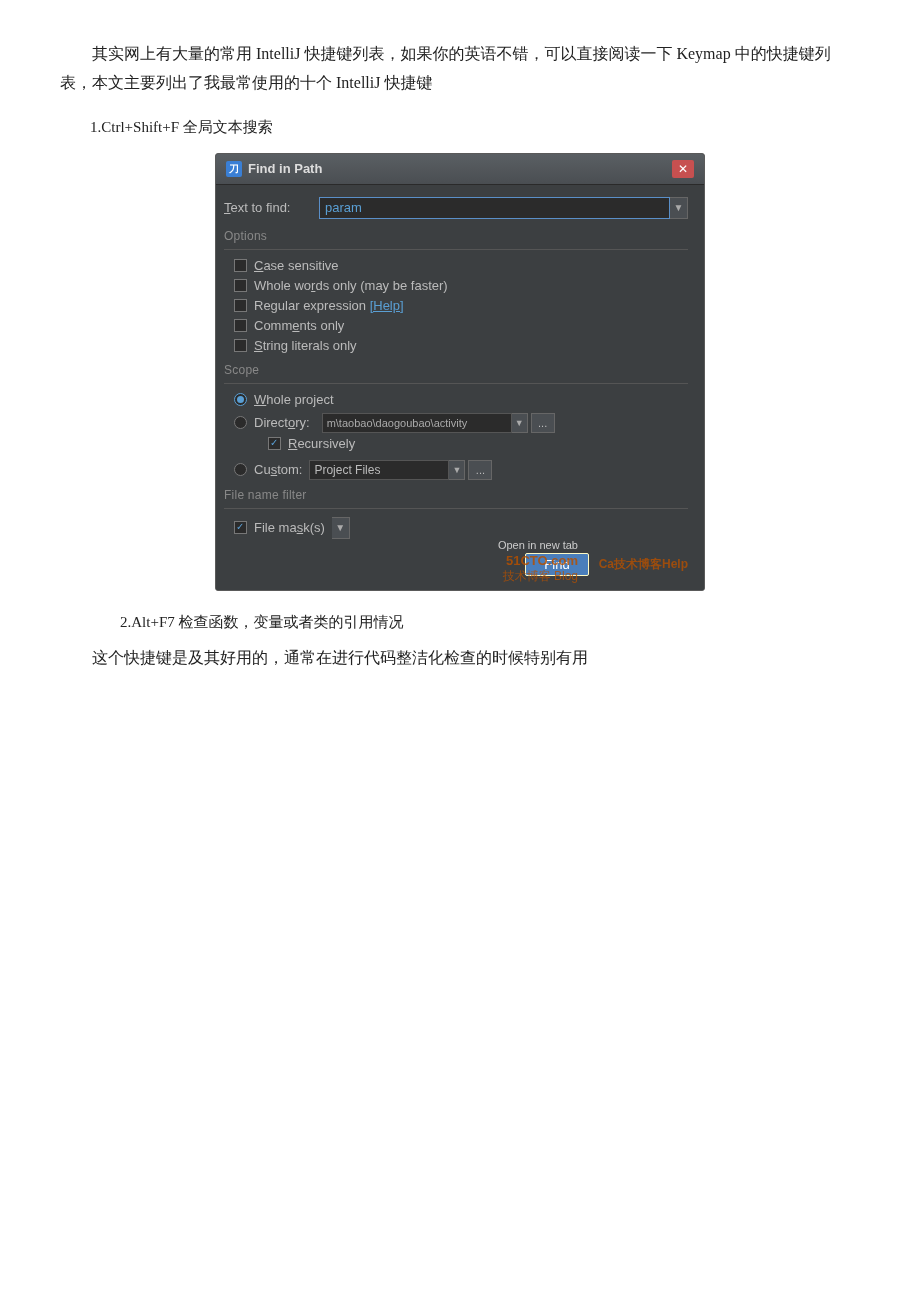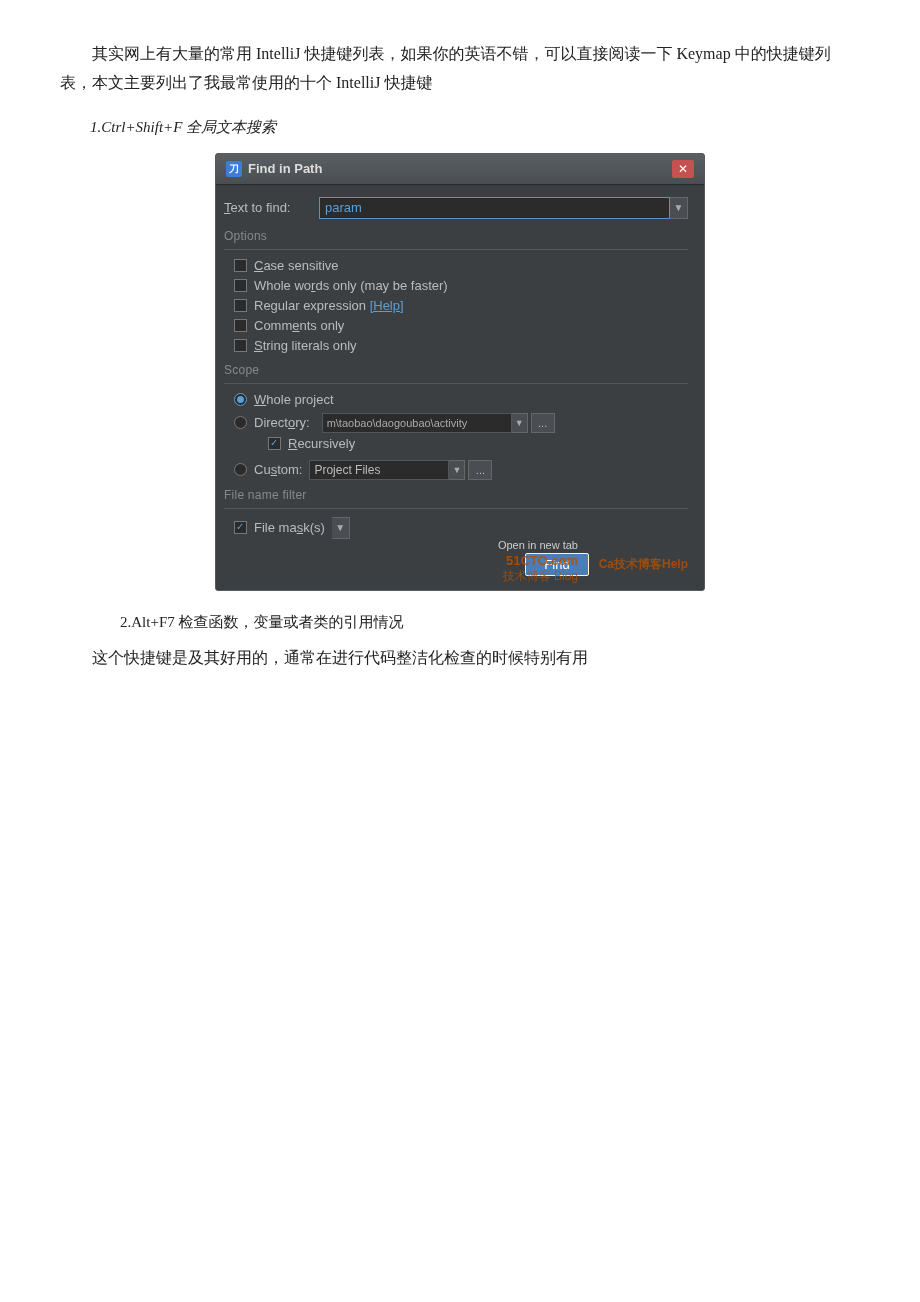--- a/index.html
+++ b/index.html
@@ -15,21 +15,20 @@
     .intro-text {
       text-indent: 2em;
       line-height: 1.8;
       margin-bottom: 16px;
     }
     .section-title {
       margin-left: 2em;
       margin-bottom: 12px;
       font-size: 15px;
       line-height: 1.8;
-      font-style: italic;
     }
     
     .dialog-wrapper {
       display: flex;
       justify-content: center;
       margin: 10px 0 18px 0;
     }
     .dialog {
       width: 490px;
       background: #3c3f41;

